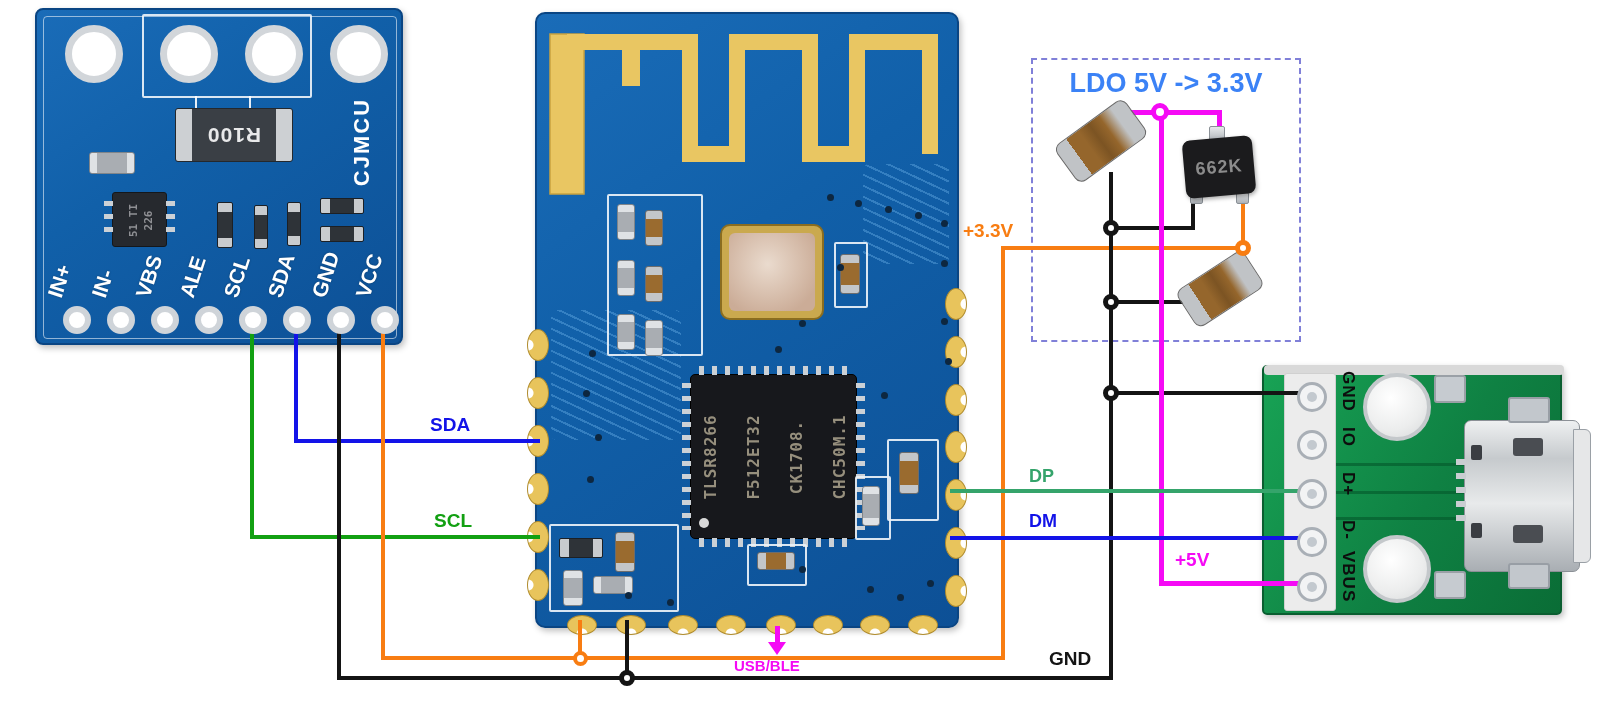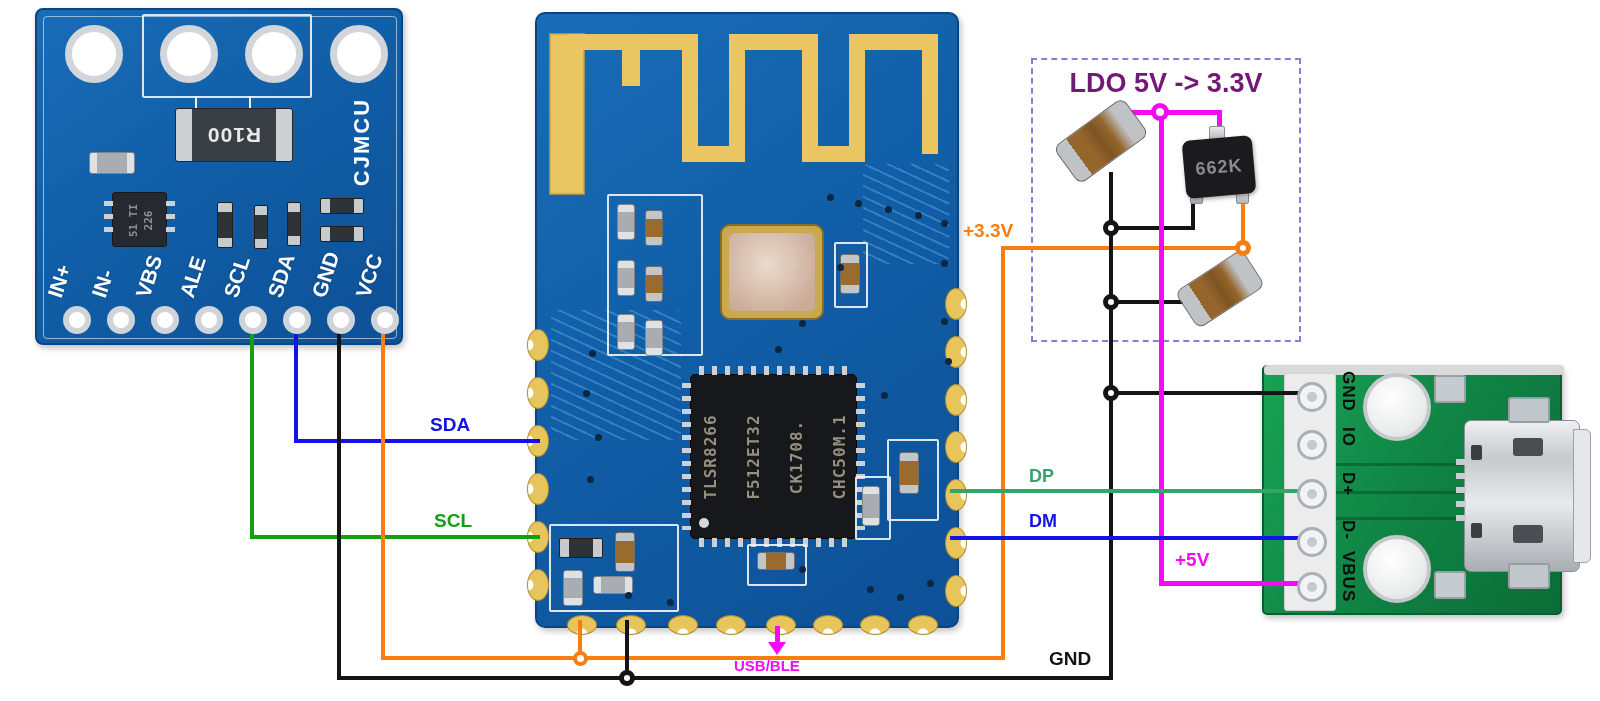--- a/index.html
+++ b/index.html
@@ -202,21 +202,21 @@
       <div style="position: absolute; left: 360px; top: 580px; width: 7px; height: 7px; border-radius: 50%; background: rgb(13, 39, 64);"></div>
       <div style="position: absolute; left: 390px; top: 566px; width: 7px; height: 7px; border-radius: 50%; background: rgb(13, 39, 64);"></div>
       <div style="position: absolute; left: 408px; top: 344px; width: 7px; height: 7px; border-radius: 50%; background: rgb(13, 39, 64);"></div>
       <div style="position: absolute; left: 404px; top: 304px; width: 7px; height: 7px; border-radius: 50%; background: rgb(13, 39, 64);"></div>
       <div style="position: absolute; left: 344px; top: 378px; width: 7px; height: 7px; border-radius: 50%; background: rgb(13, 39, 64);"></div>
       <div style="position: absolute; left: 238px; top: 332px; width: 7px; height: 7px; border-radius: 50%; background: rgb(13, 39, 64);"></div>
       <div style="position: absolute; left: 262px; top: 306px; width: 7px; height: 7px; border-radius: 50%; background: rgb(13, 39, 64);"></div>
     </div>
 
   <div class="abs" style="left:1031px;top:58px;width:270px;height:284px;border:2px dashed #8080d8;box-sizing:border-box;z-index:1">
-    <div style="position:absolute;left:0;top:8px;width:100%;text-align:center;font-size:27px;font-weight:bold;color:#701a75">LDO 5V -&gt; 3.3V</div>
+    <div style="position:absolute;left:0;top:8px;width:100%;text-align:center;font-size:27px;font-weight:bold;color:#3b82f6">LDO 5V -&gt; 3.3V</div>
   </div>
 
   <div class="pcb-green" style="left:1262px;top:365px;width:300px;height:250px">
     <div class="abs" style="left:0;top:-2px;width:300px;height:10px;background:#d9d9d9;border-radius:4px"></div>
     <div class="abs" style="left:20px;top:6px;width:52px;height:238px;background:#ececec;border:1px solid #d0d0d0;border-radius:3px;box-sizing:border-box"></div>
 
     <div class="abs" style="left:72px;top:96px;width:130px;height:3px;background:rgba(5,90,45,.65)"></div>
     <div class="abs" style="left:72px;top:124px;width:130px;height:3px;background:rgba(5,90,45,.65)"></div>
     <div class="abs" style="left:72px;top:150px;width:130px;height:3px;background:rgba(5,90,45,.65)"></div>
 

